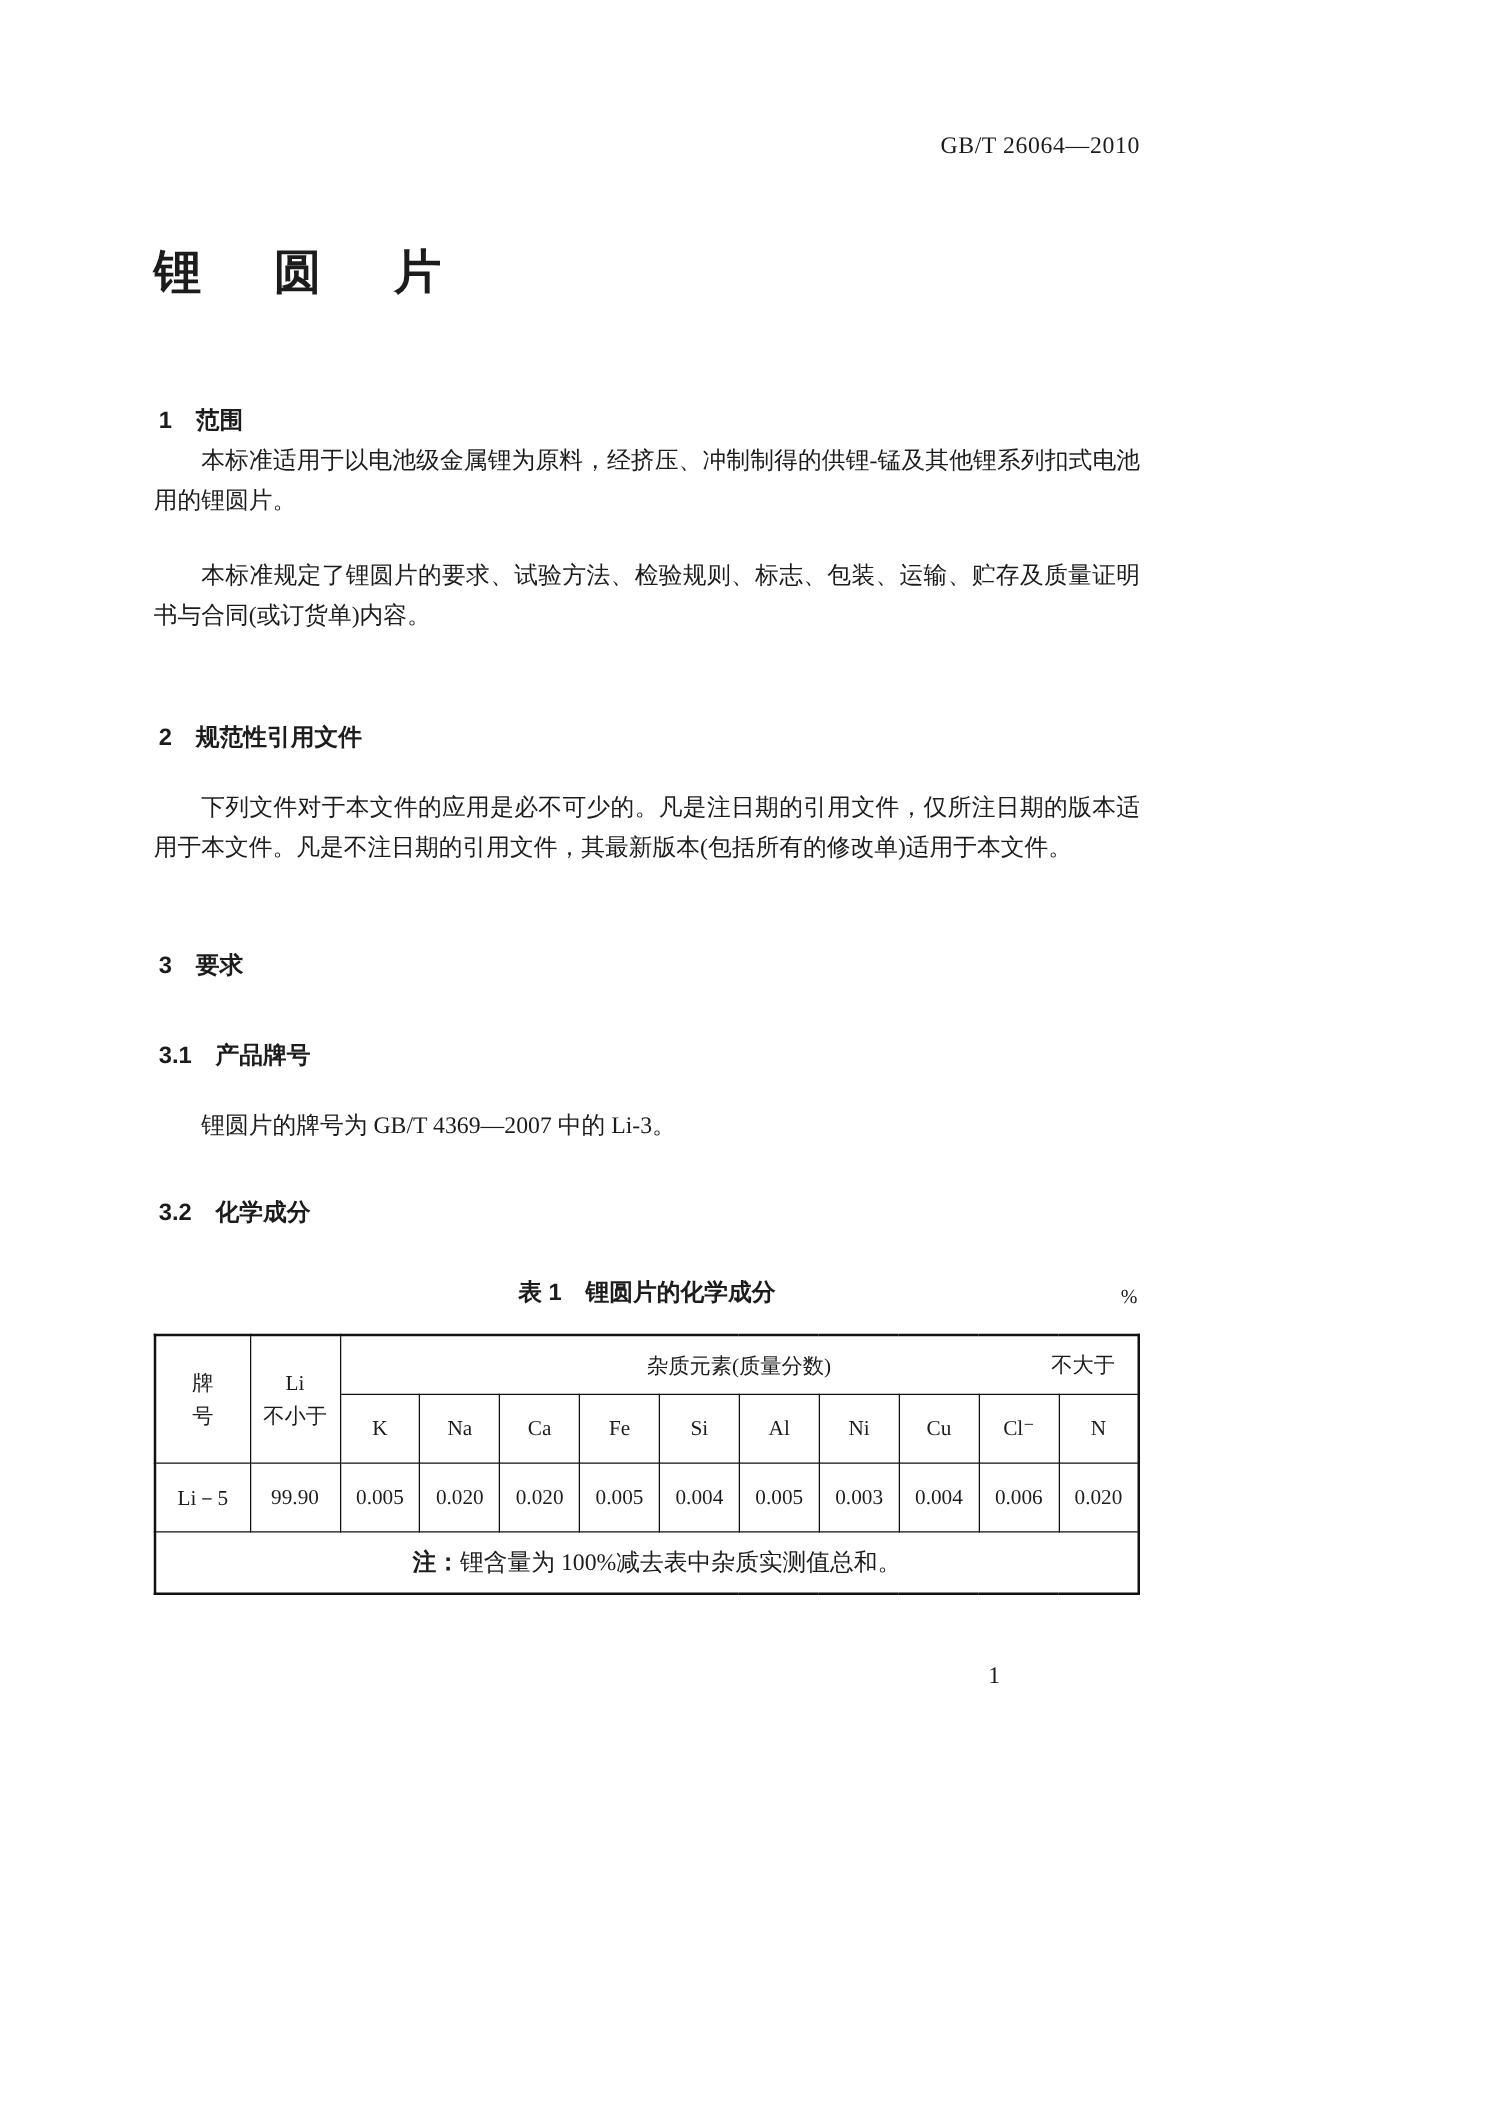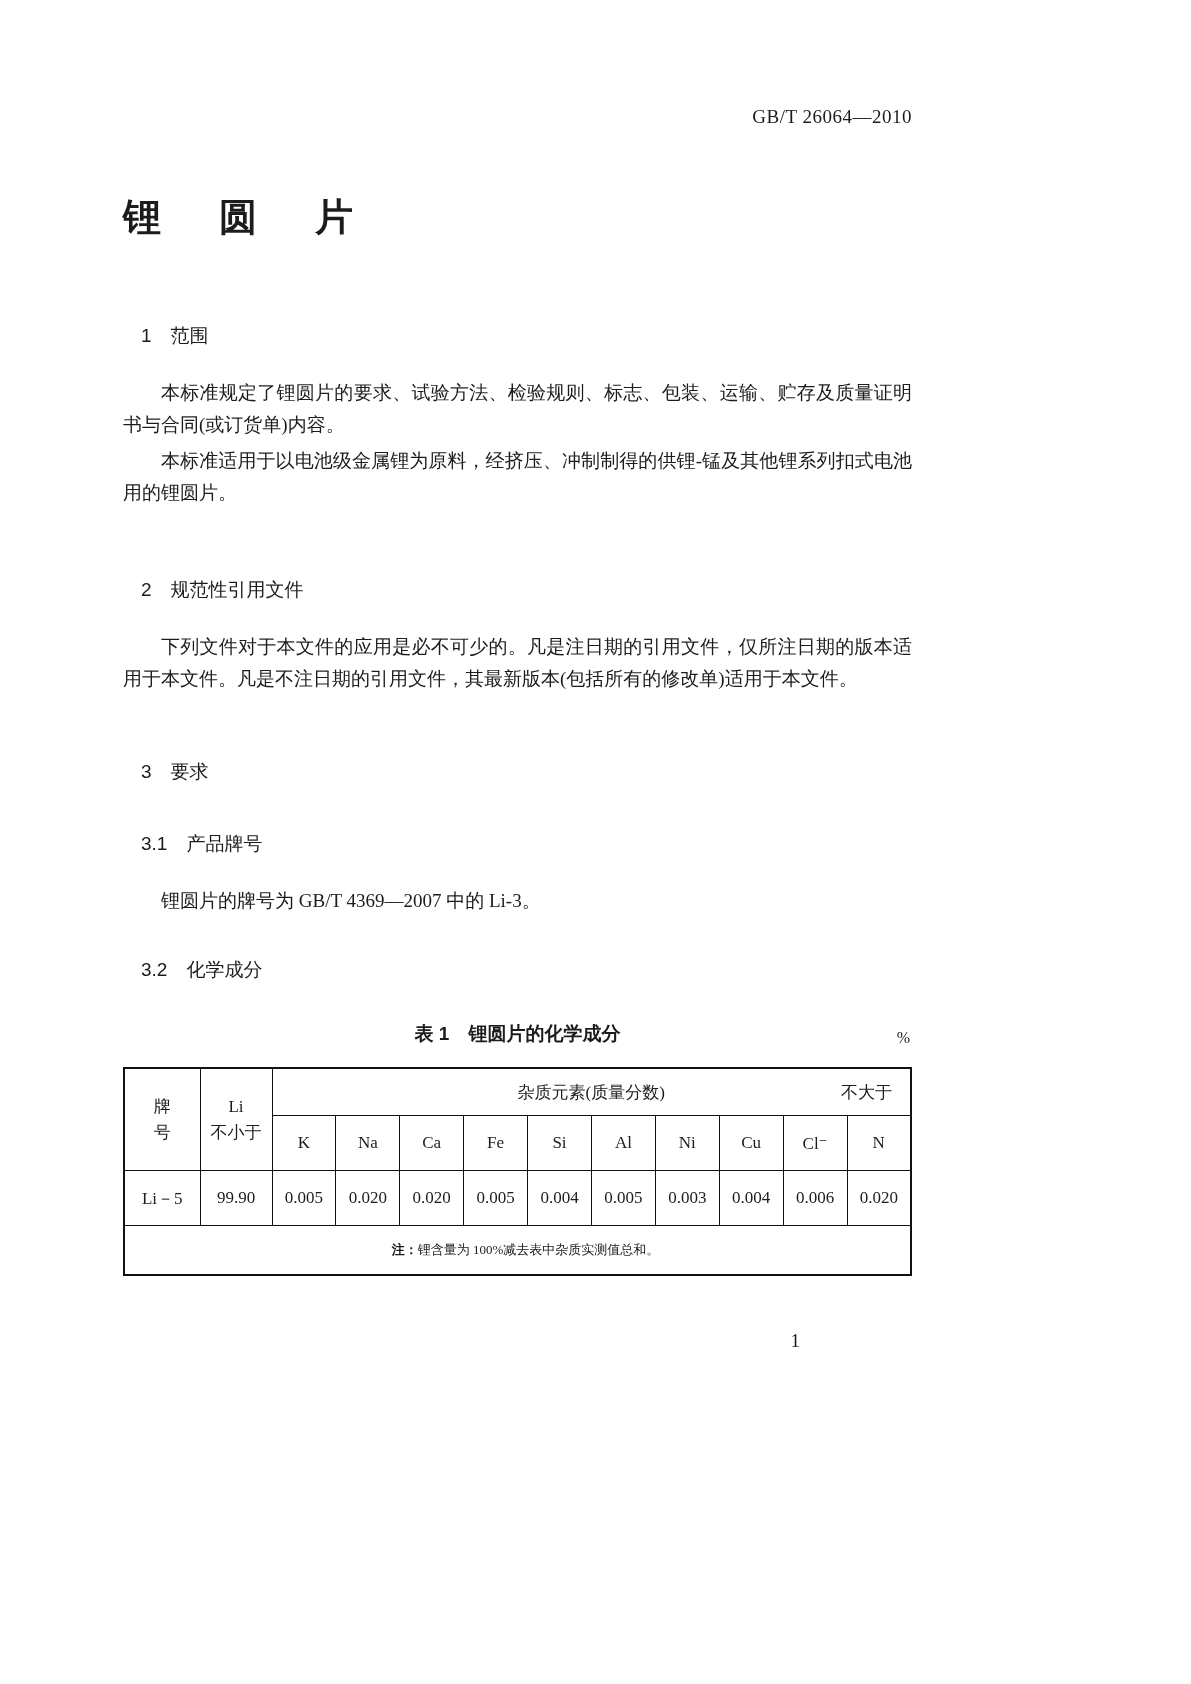--- a/index.html
+++ b/index.html
@@ -22,23 +22,23 @@
   .doc-title {
     text-align: left;
     margin-top: 64px;
     font-family: "Liberation Sans", "DejaVu Sans", sans-serif;
     font-weight: bold;
     font-size: 38px;
     letter-spacing: 10px;
   }
   .sec-heading {
     font-family: "Liberation Sans", "DejaVu Sans", sans-serif;
-    font-weight: normal;
-    font-size: 19px;
-    margin: 18px;
+    font-weight: bold;
+    font-size: 19px;
+    margin: 4px;
   }
   .h-s1   { margin-top: 80px; }
   .h-s2   { margin-top: 68px; }
   .h-s3   { margin-top: 64px; }
   .h-s31  { margin-top: 46px; }
   .h-s32  { margin-top: 40px; }
   .body-para {
     font-size: 19px;
     line-height: 32px;
     text-indent: 2em;
@@ -92,21 +92,21 @@
   .impurity-cell { position: relative; }
   .limit-right {
     position: absolute;
     right: 18px;
     top: 50%;
     transform: translateY(-50%);
   }
   .note-cell {
     text-align: right;
     padding-left: 16px !important;
-    font-size: 13px;
+    font-size: 19px;
   }
   .note-label {
     font-family: "Liberation Sans", "DejaVu Sans", sans-serif;
     font-weight: bold;
   }
   .page-number {
     margin-top: 54px;
     text-align: right;
     padding-right: 112px;
     font-size: 19px;
@@ -115,22 +115,22 @@
 </head>
 <body>
 
 <div class="page">
 
   <div class="doc-number">GB/T 26064—2010</div>
 
   <div class="doc-title">锂　圆　片</div>
 
   <p class="sec-heading h-s1">1　范围</p>
+  <p class="body-para p-next">本标准适用于以电池级金属锂为原料，经挤压、冲制制得的供锂-锰及其他锂系列扣式电池用的锂圆片。</p>
   <p class="body-para p-first">本标准规定了锂圆片的要求、试验方法、检验规则、标志、包装、运输、贮存及质量证明书与合同(或订货单)内容。</p>
-  <p class="body-para p-next">本标准适用于以电池级金属锂为原料，经挤压、冲制制得的供锂-锰及其他锂系列扣式电池用的锂圆片。</p>
 
   <p class="sec-heading h-s2">2　规范性引用文件</p>
   <p class="body-para p-first">下列文件对于本文件的应用是必不可少的。凡是注日期的引用文件，仅所注日期的版本适用于本文件。凡是不注日期的引用文件，其最新版本(包括所有的修改单)适用于本文件。</p>
 
   <p class="sec-heading h-s3">3　要求</p>
   <p class="sec-heading h-s31">3.1　产品牌号</p>
   <p class="body-para p-first">锂圆片的牌号为 GB/T 4369—2007 中的 Li-3。</p>
   <p class="sec-heading h-s32">3.2　化学成分</p>
 
   <div class="table-caption">

